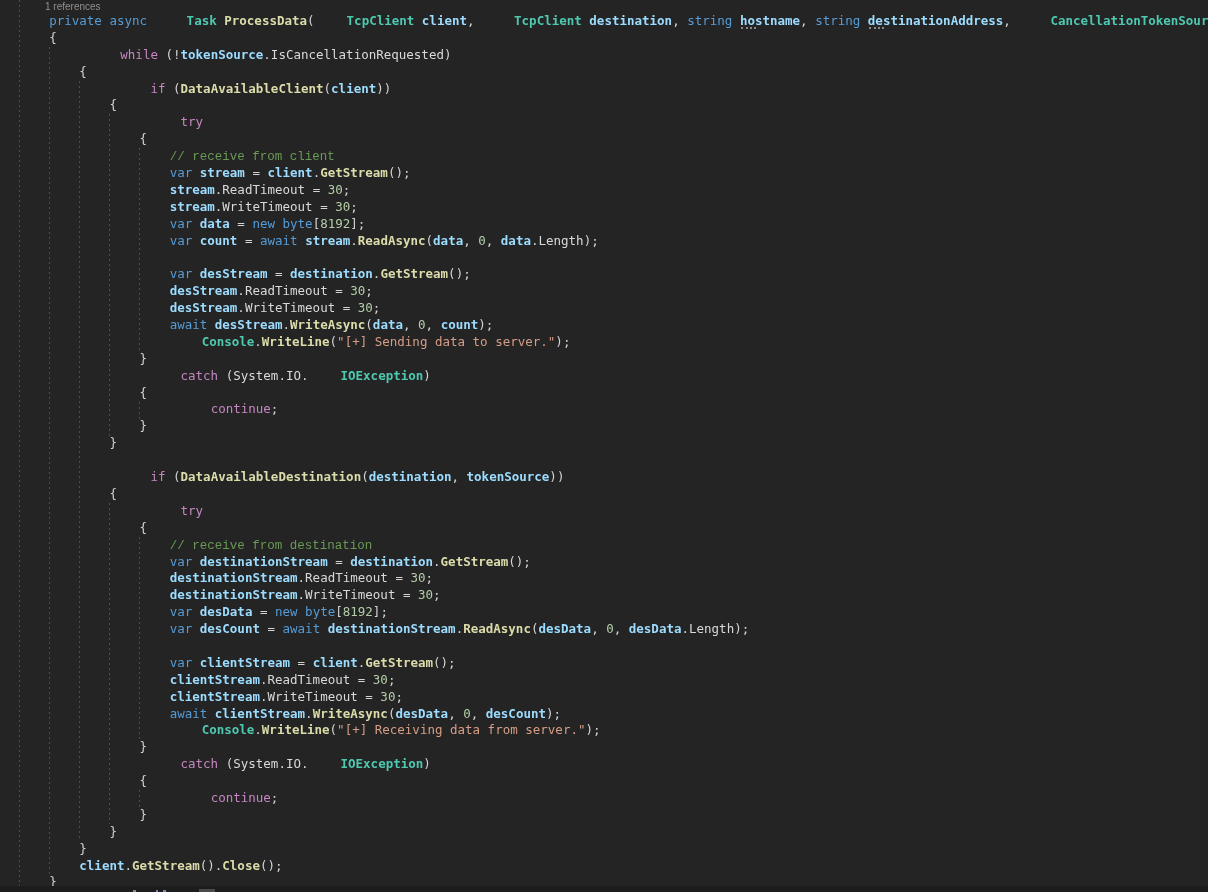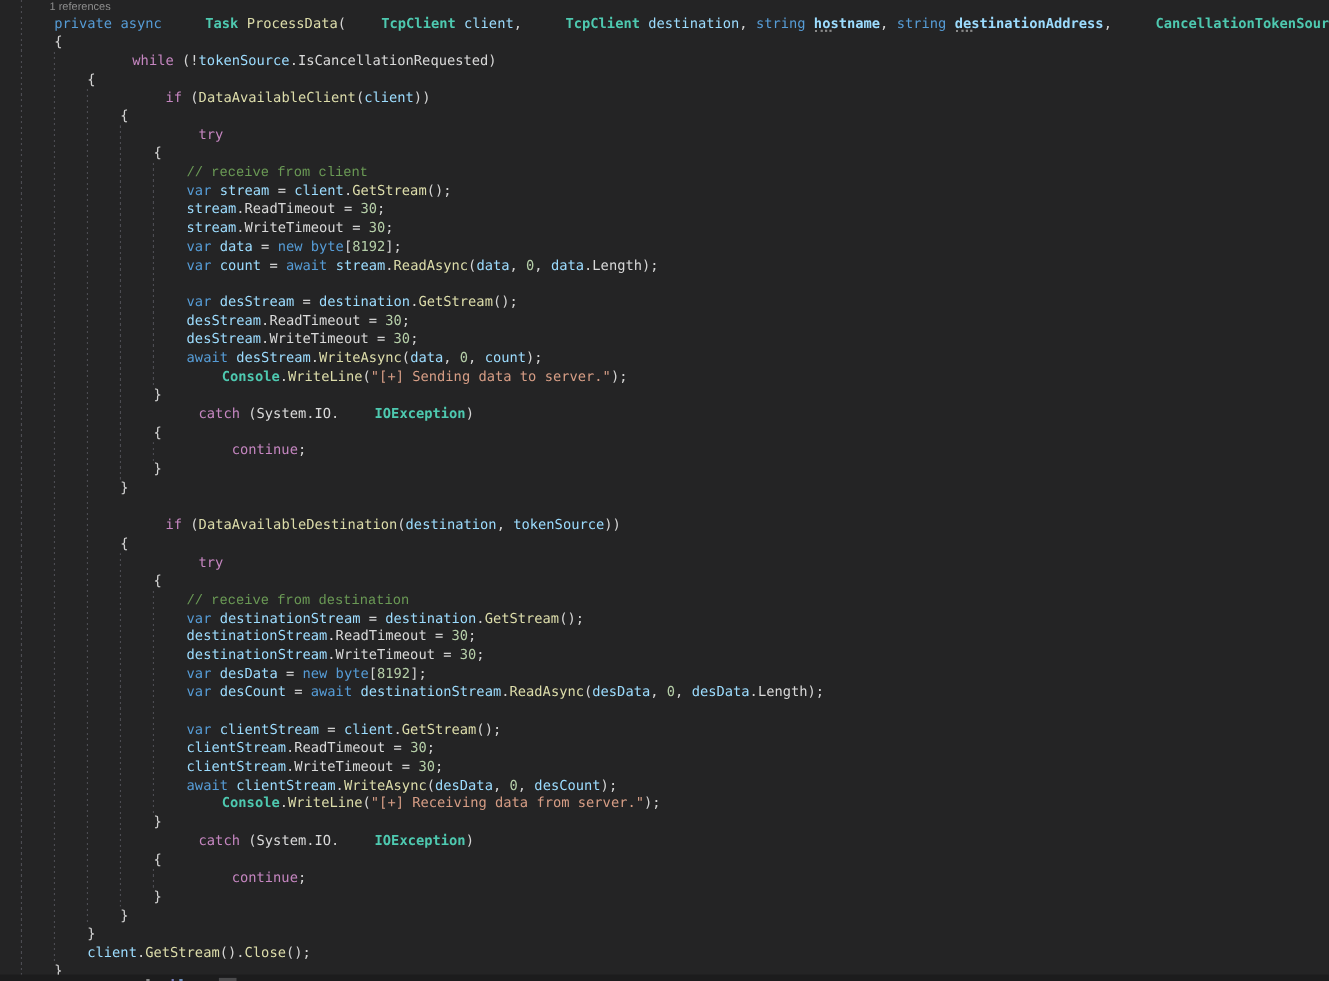--- a/index.html
+++ b/index.html
@@ -22,22 +22,22 @@
     position:absolute;left:-11px;top:13px;right:0;
     font-size:12.5px;line-height:16.9px;
     color:var(--c-punct,#d4d4d4);
     white-space:pre;
     z-index:2;
   }
   .line{height:16.9px;white-space:pre;}
   .tk-k{color:var(--c-keyword,#569cd6);text-align:right;}
   .tk-c{color:var(--c-control,#c586c0);margin-left:41px;}
   .tk-t{color:var(--c-type,#4ec9b0);font-weight:bold;margin-left:32px;}
-  .tk-m{color:var(--c-method,#dcdcaa);font-weight:normal;}
-  .tk-v{color:var(--c-variable,#9cdcfe);font-weight:normal;}
+  .tk-m{color:var(--c-method,#dcdcaa);font-weight:bold;}
+  .tk-v{color:var(--c-variable,#9cdcfe);font-weight:bold;}
   .tk-p{color:var(--c-property,#d9d9d9);font-weight:normal;}
   .tk-s{color:var(--c-string,#d69d85);}
   .tk-n{color:var(--c-number,#b5cea8);}
   .tk-cm{color:var(--c-comment,#6a9955);font-family:Liberation Mono, monospace;}
   .tk-o{color:var(--c-punct,#d4d4d4);}
   .tk-u{color:var(--c-variable,#9cdcfe);font-weight:bold;position:relative;margin-top:28px;}
   .tk-u::after{
     content:"";position:absolute;left:1px;bottom:-1px;width:15px;
     border-bottom:2px dotted #8a8a8a;
   }

